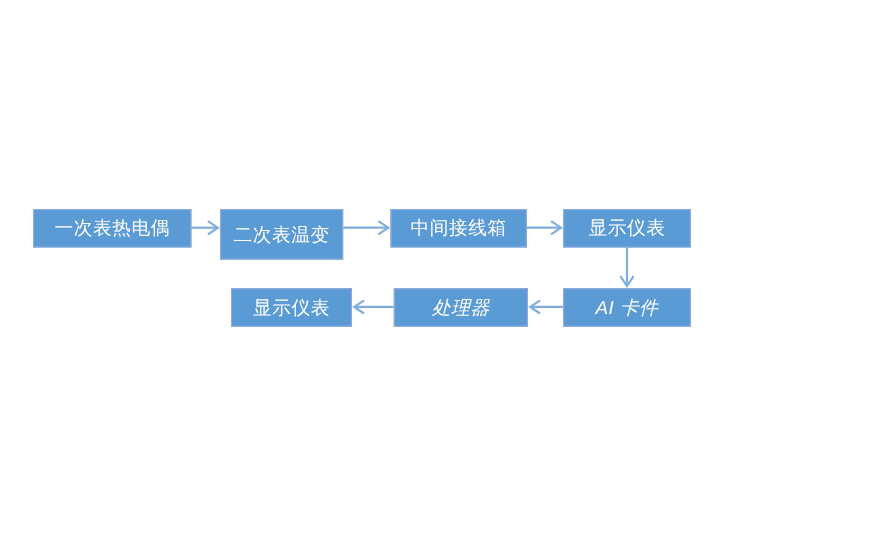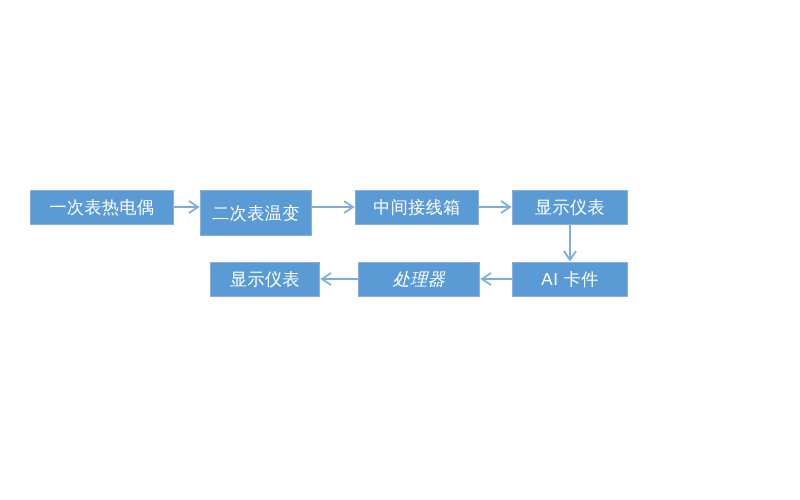--- a/index.html
+++ b/index.html
@@ -105,21 +105,21 @@
   </div>
 
   <div class="node" style="left:355px; top:190px; width:124px; height:35px;">
     <span>中间接线箱</span>
   </div>
 
   <div class="node" style="left:512px; top:190px; width:116px; height:35px;">
     <span>显示仪表</span>
   </div>
 
-  <div class="node" style="left:512px; top:262px; width:116px; height:35px;">
+  <div class="node" style="left:512px; top:262px; width:116px; height:35px;font-style:italic;">
     <span>AI 卡件</span>
   </div>
 
   <div class="node" style="left:358px; top:262px; width:122px; height:35px;font-style:italic;">
     <span>处理器</span>
   </div>
 
   <div class="node" style="left:210px; top:262px; width:110px; height:35px;">
     <span>显示仪表</span>
   </div>

